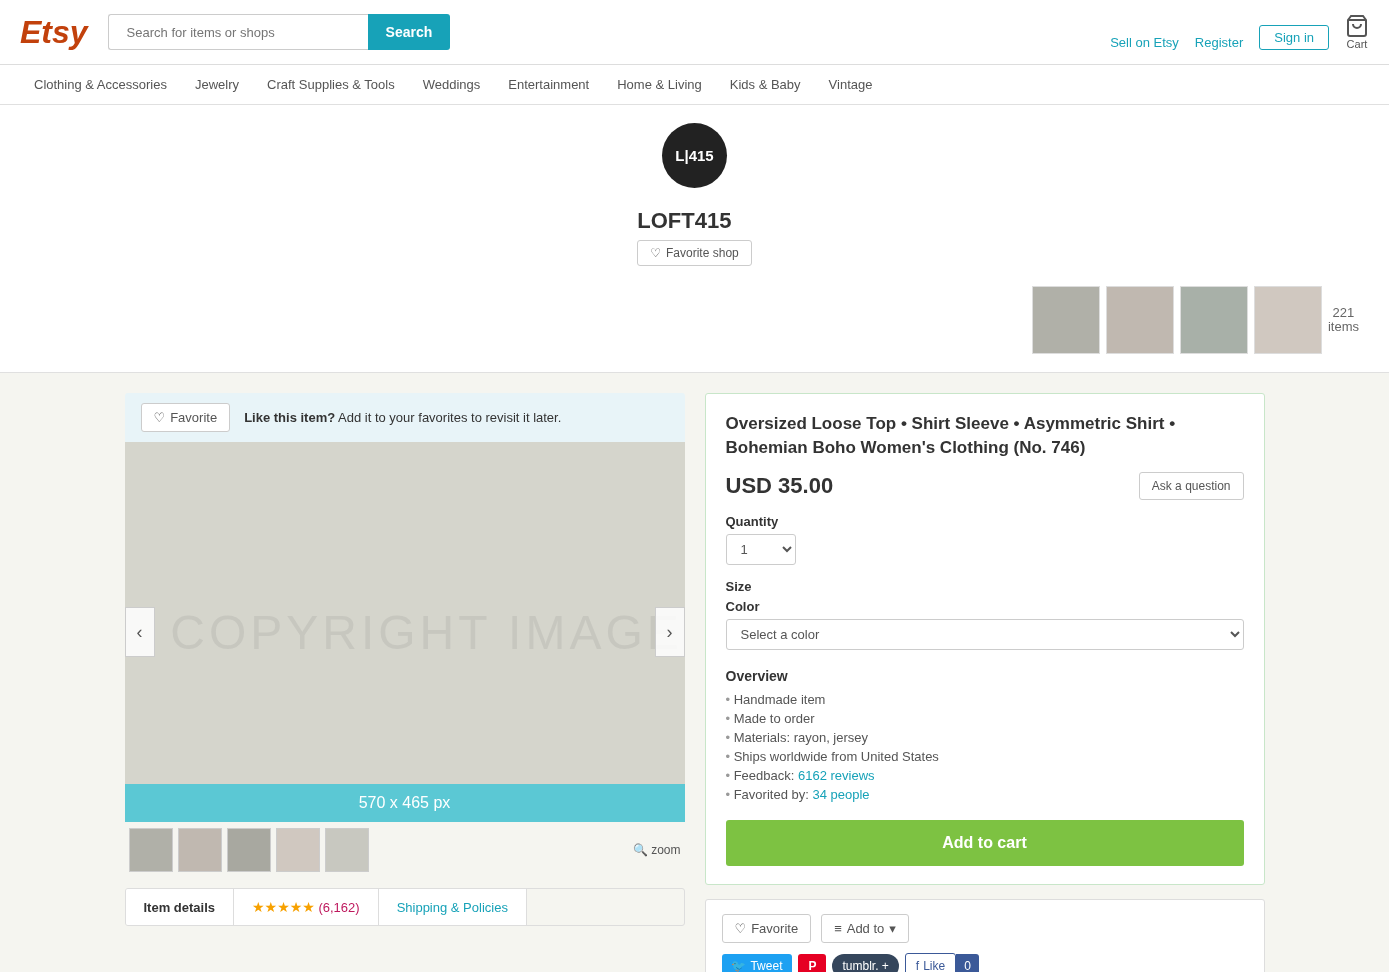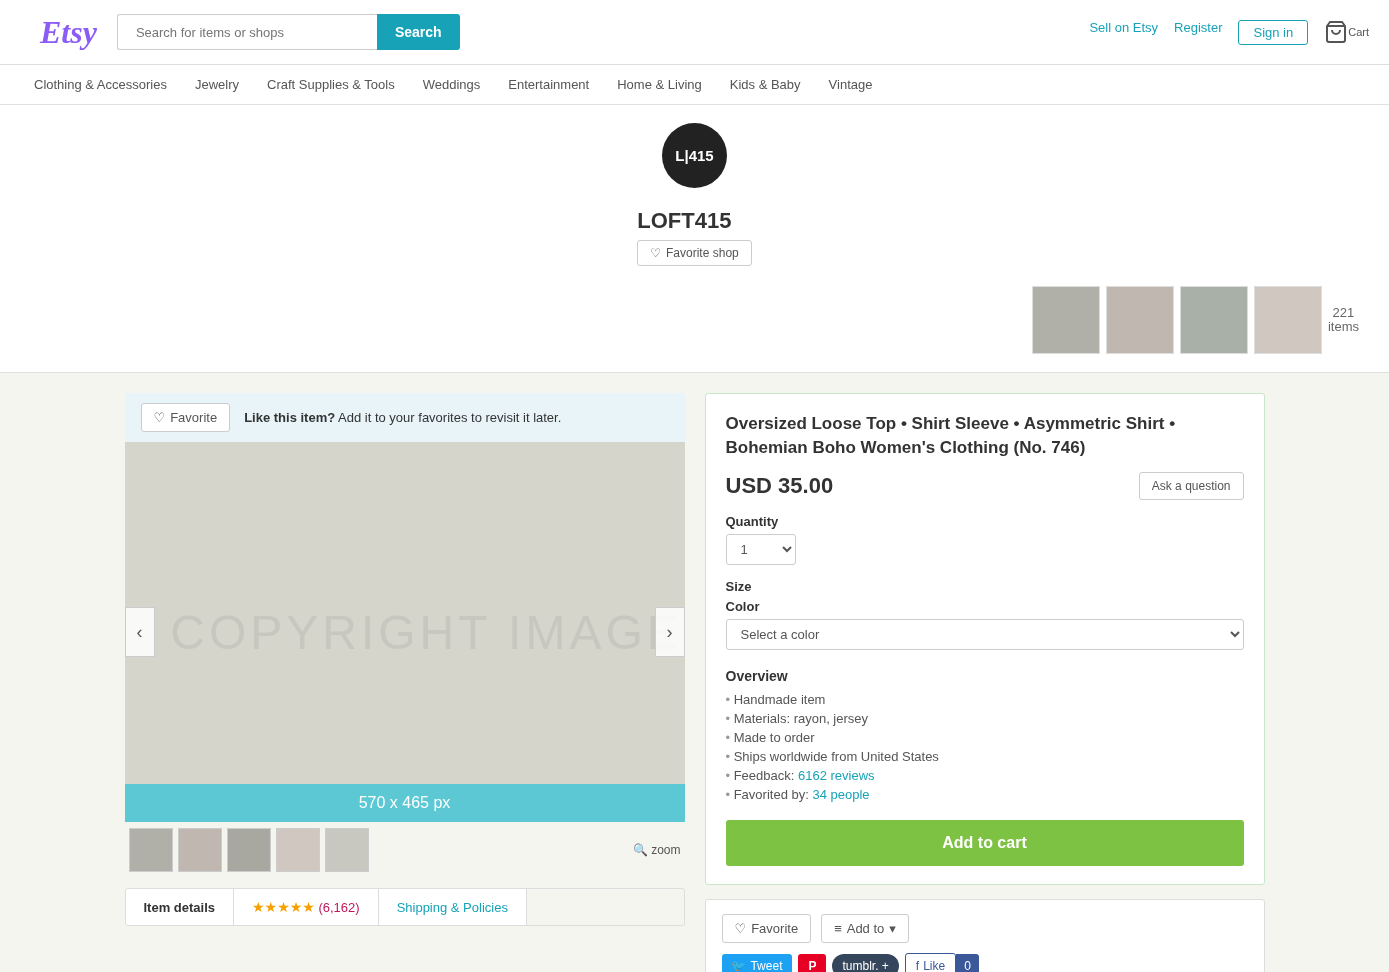--- a/index.html
+++ b/index.html
@@ -1,27 +1,27 @@
 <!DOCTYPE html>
 <html><head>
   <meta charset="utf-8">
   <style>
     * { box-sizing: border-box; margin: 0; padding: 0; }
     body { font-family: Arial, sans-serif; font-size: 13px; background: #f5f5f0; color: #333; }
 
     
     .header { background: #fff; border-bottom: 1px solid #ddd; padding: 0 20px; display: flex; align-items: center; height: 65px; gap: 20px; }
-    .logo { color: #8b5cf6; font-size: 32px; font-weight: bold; font-style: italic; font-family: Liberation Serif, serif; text-decoration: none; margin-left: 20px; }
+    .logo { color: #c2410c; font-size: 32px; font-weight: bold; font-style: italic; font-family: Liberation Sans, sans-serif; text-decoration: none; }
     .search-bar { display: flex; align-items: center; flex: 0 0 auto; }
     .search-bar input { width: 260px; height: 36px; border: 1px solid #ccc; border-right: none; padding: 0 18px; font-size: 13px; border-radius: 3px 0 0 3px; outline: none; }
     .search-bar button { height: 36px; padding: 0 18px; background: #17a2b8; color: #fff; border: none; cursor: pointer; font-size: 14px; font-weight: bold; border-radius: 0 3px 3px 0; }
-    .header-right { margin-left: auto; display: flex; align-items: flex-start; gap: 16px; }
+    .header-right { margin-left: auto; display: flex; align-items: flex-end; gap: 16px; }
     .header-right a { color: #17a2b8; text-decoration: none; font-size: 13px; }
     .signin-btn { border: 1px solid #17a2b8; color: #17a2b8; padding: 4px 14px; border-radius: 3px; background: #fff; cursor: pointer; font-size: 13px; }
-    .cart-icon { display: flex; flex-direction: row; align-items: center; color: #555; font-size: 11px; cursor: pointer; }
+    .cart-icon { display: flex; flex-direction: column; align-items: center; color: #555; font-size: 11px; cursor: pointer; }
     .cart-icon svg { width: 24px; height: 24px; }
 
     
     .nav { background: #fff; border-bottom: 1px solid #e0e0e0; padding: 0 20px; display: flex; gap: 0; }
     .nav a { color: #555; text-decoration: none; font-size: 13px; padding: 12px 14px; display: block; white-space: nowrap; }
 
     
     .shop-header { background: #fff; padding: 18px 30px; display: flex; align-items: center; gap: 20px; border-bottom: 1px solid #e0e0e0; flex-direction: column; }
     .shop-logo { width: 65px; height: 65px; border-radius: 50%; background: #222; display: flex; align-items: center; justify-content: center; color: #fff; font-size: 15px; font-weight: bold; flex-shrink: 0; }
     .shop-name { font-size: 22px; font-weight: bold; color: #333; }
@@ -214,22 +214,22 @@
         <option>Select a color</option>
         <option>Black</option>
         <option>Dark Green</option>
         <option>Navy</option>
       </select>
 
       <div class="overview-section">
         <div class="overview-title">Overview</div>
         <ul class="overview-list">
           <li>Handmade item</li>
+          <li>Made to order</li>
           <li>Materials: rayon, jersey</li>
-          <li>Made to order</li>
           <li>Ships worldwide from United States</li>
           <li>Feedback: <a href="#">6162 reviews</a></li>
           <li>Favorited by: <a href="#">34 people</a></li>
         </ul>
       </div>
 
       <button class="add-to-cart-btn">Add to cart</button>
     </div>
 
     <div class="social-card">

